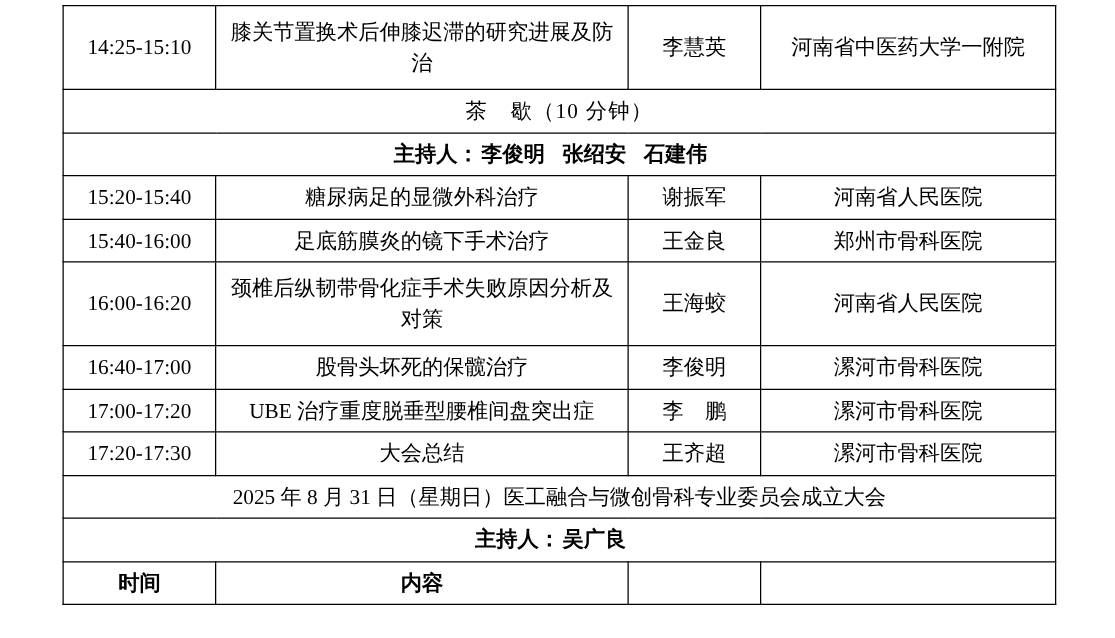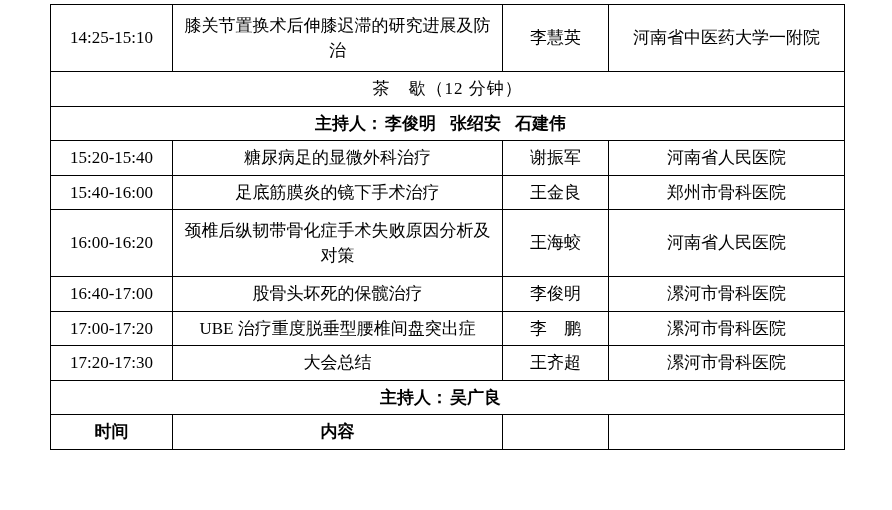--- a/index.html
+++ b/index.html
@@ -92,21 +92,21 @@
     <tbody>
 
       <tr class="tall">
         <td class="cell-time">14:25-15:10</td>
         <td class="cell-topic">膝关节置换术后伸膝迟滞的研究进展及防治</td>
         <td class="cell-speaker">李慧英</td>
         <td class="cell-org">河南省中医药大学一附院</td>
       </tr>
 
       <tr class="row-break">
-        <td colspan="4">茶　歇（12 分钟）</td>
+        <td colspan="4">茶　歇（10 分钟）</td>
       </tr>
 
       <tr class="row-host">
         <td colspan="4">
           <span class="host-label">主持人：</span><span class="host-names"><span>李俊明</span><span>张绍安</span><span>石建伟</span></span>
         </td>
       </tr>
 
       <tr class="row-session">
         <td class="cell-time">15:20-15:40</td>
@@ -144,20 +144,23 @@
         <td class="cell-org">漯河市骨科医院</td>
       </tr>
 
       <tr class="row-session">
         <td class="cell-time">17:20-17:30</td>
         <td class="cell-topic">大会总结</td>
         <td class="cell-speaker">王齐超</td>
         <td class="cell-org">漯河市骨科医院</td>
       </tr>
 
+      <tr class="row-session">
+        <td colspan="4">2025 年 8 月 31 日（星期日）医工融合与微创骨科专业委员会成立大会</td>
+      </tr>
 
       <tr class="row-host">
         <td colspan="4">
           <span class="host-label">主持人：</span><span class="host-names"><span>吴广良</span></span>
         </td>
       </tr>
 
       <tr class="row-header">
         <td>时间</td>
         <td>内容</td>

